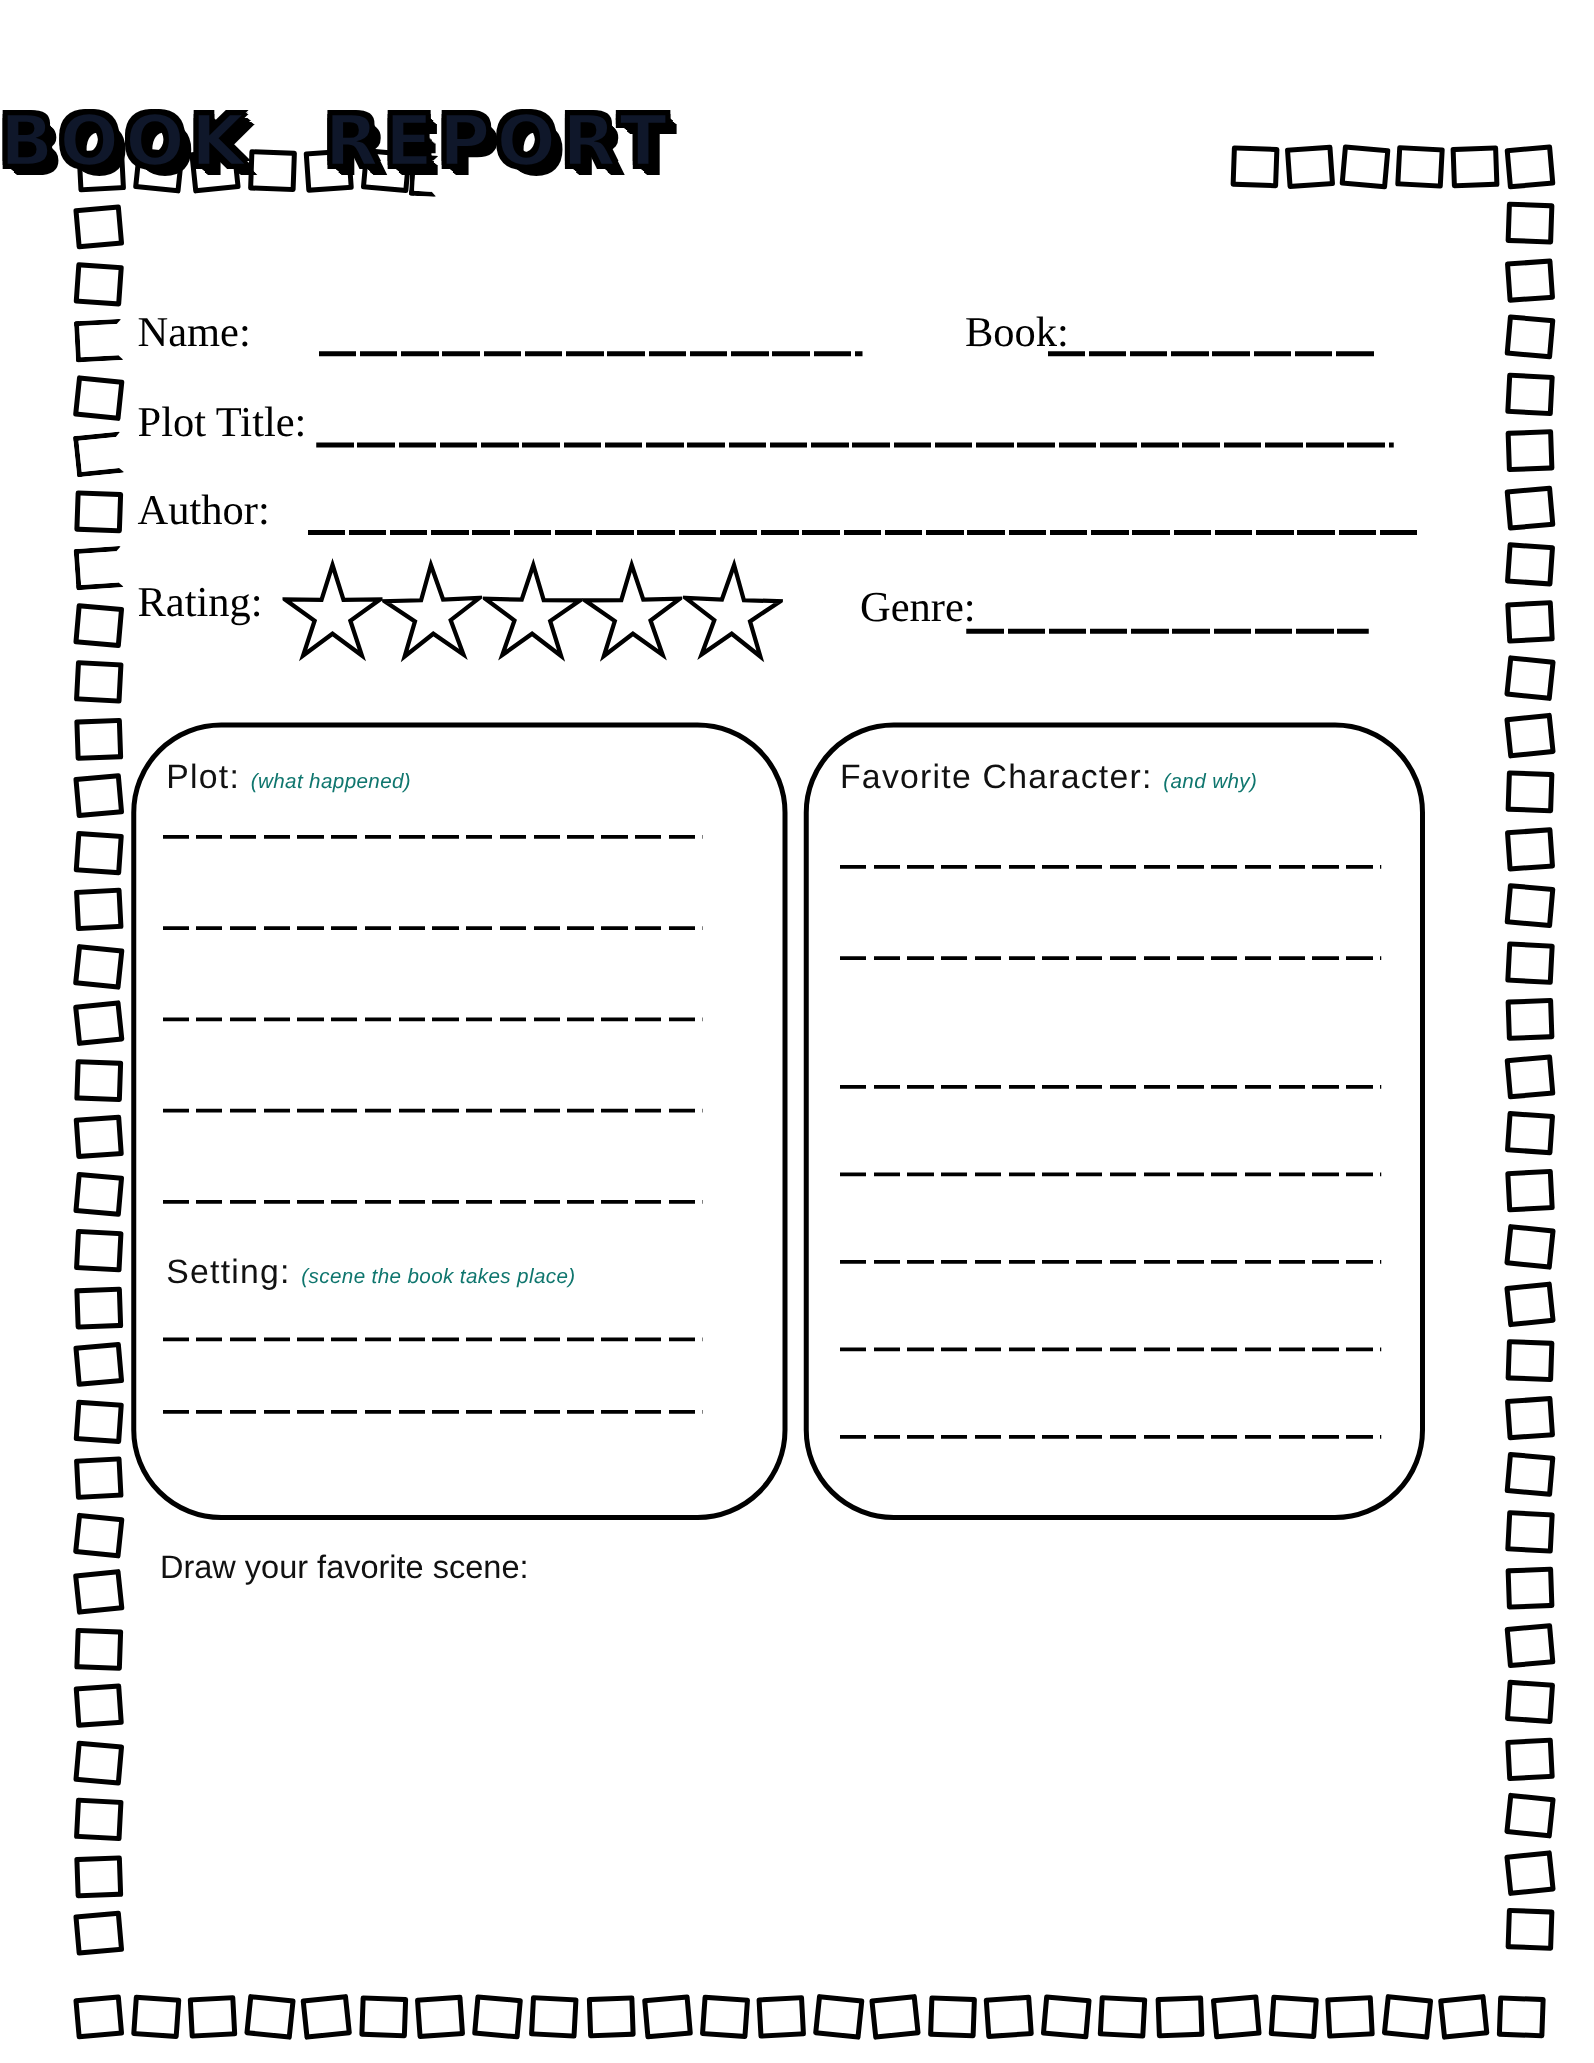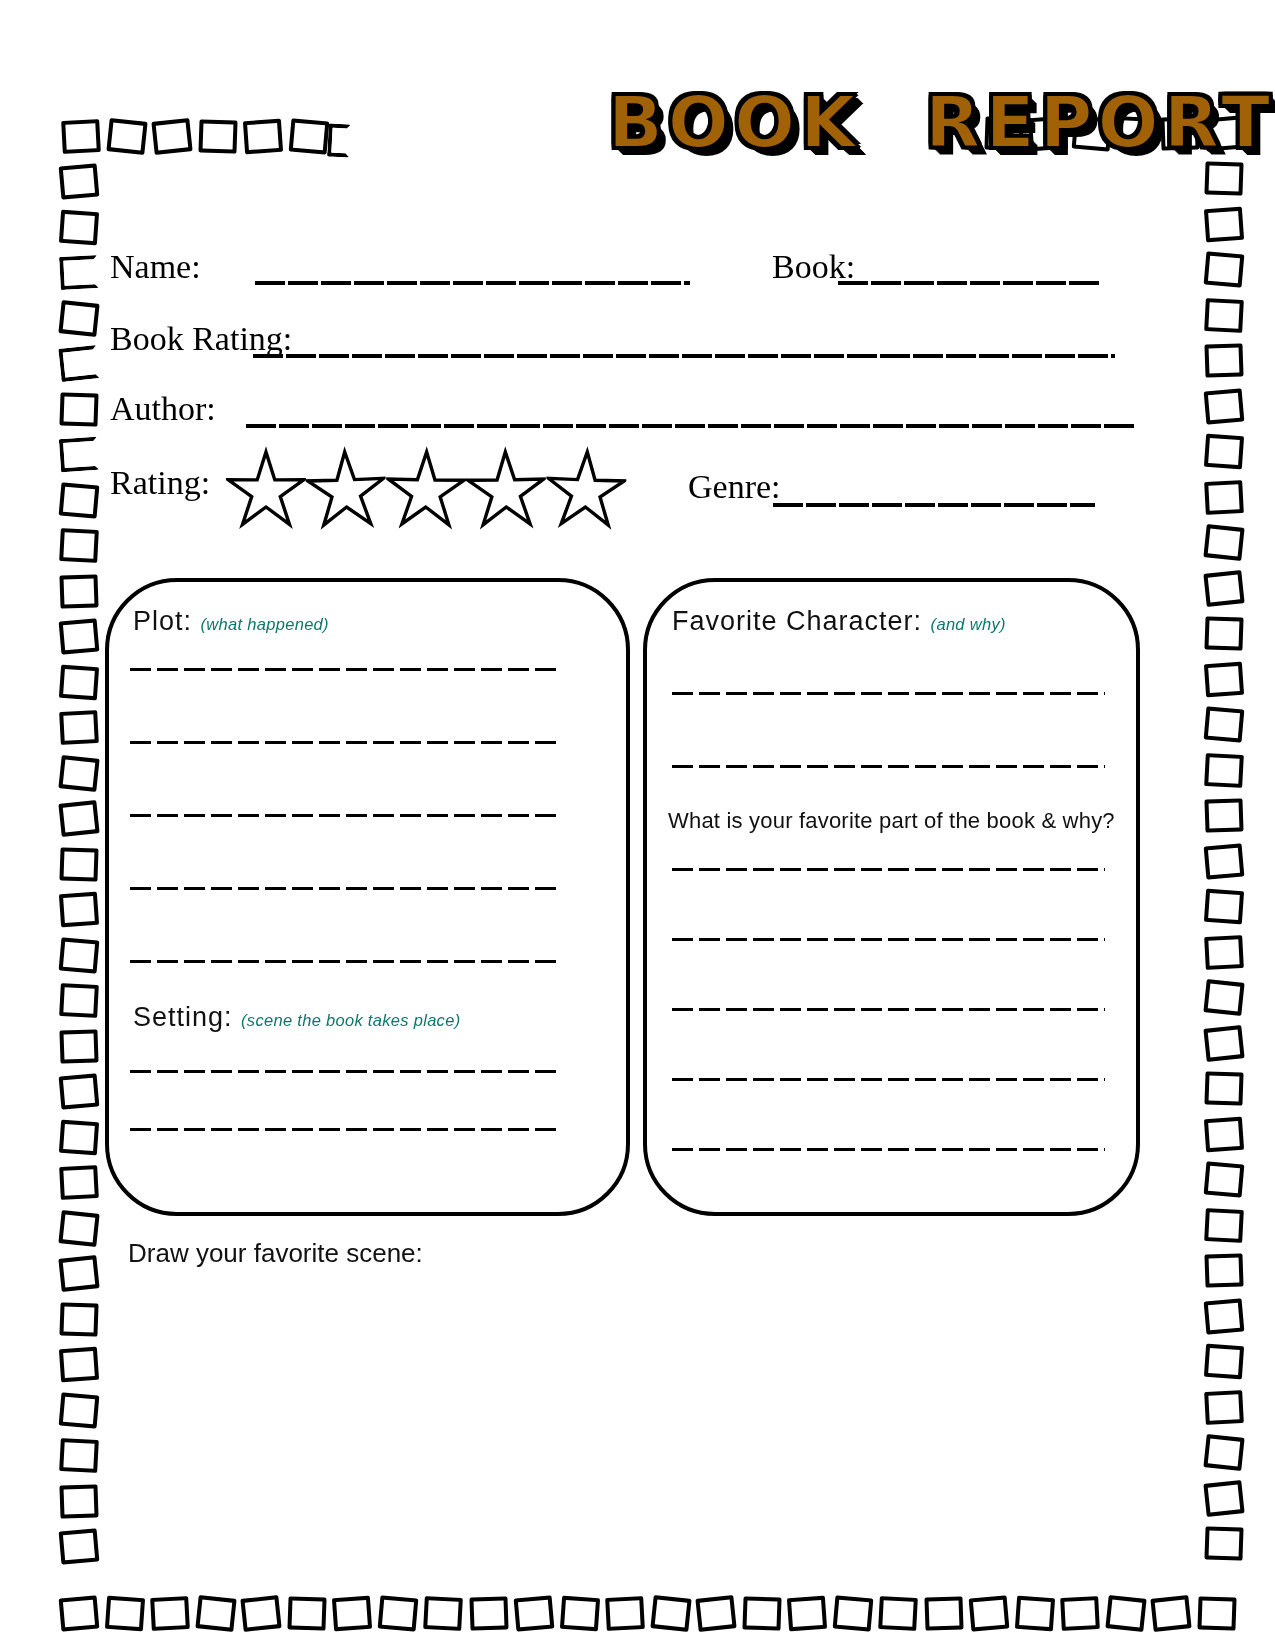--- a/index.html
+++ b/index.html
@@ -2,23 +2,23 @@
 <html><head>
 <meta charset="utf-8">
 <style>
   html,body{margin:0;padding:0;background:#fff;}
   .page{
     position:relative;width:1275px;height:1650px;background:#fff;overflow:hidden;
     font-family:"Liberation Serif",serif;color:#000;
   }
   
   .title{
-    position:absolute;top:86px;left:0;width:100%;text-align:right;
-    font-family:"DejaVu Sans",sans-serif;font-weight:bold;font-size:72px;line-height:1;
-    letter-spacing:5px;word-spacing:34px;color:#a16207;white-space:nowrap;
+    position:absolute;top:86px;left:0;width:100%;text-align:left;
+    font-family:"DejaVu Sans",sans-serif;font-weight:bold;font-size:56px;line-height:1;
+    letter-spacing:5px;word-spacing:34px;color:#0f172a;white-space:nowrap;
     -webkit-text-stroke:2px #000;
     text-shadow:
       -3px -3px 0 #000, -3px 0 0 #000, -3px 3px 0 #000,
       0 -3px 0 #000, 0 3px 0 #000,
       3px -3px 0 #000, 3px 0 0 #000, 3px 3px 0 #000,
       4px 4px 0 #000, 5px 5px 0 #000, 6px 6px 0 #000, 7px 7px 0 #000, 8px 8px 0 #000;
   }
   
   .bsq{
     position:absolute;width:38px;height:33px;border:4px solid #000;
@@ -186,21 +186,21 @@
     </div>
 
   <div class="title">BOOK REPORT</div>
 
   <div class="lbl" id="lbl-name">Name:</div>
   <div class="hline" id="line-name"></div>
 
   <div class="lbl" id="lbl-date">Book:</div>
   <div class="hline" id="line-date"></div>
 
-  <div class="lbl" id="lbl-booktitle">Book Rating:</div>
+  <div class="lbl" id="lbl-booktitle">Plot Title:</div>
   <div class="hline" id="line-booktitle"></div>
 
   <div class="lbl" id="lbl-author">Author:</div>
   <div class="hline" id="line-author"></div>
 
   <div class="lbl" id="lbl-rating">Rating:</div>
   <div class="stars">
       <span><svg width="80" height="86" viewBox="0 0 80 86" style="transform:rotate(0deg)">
           <polygon points="40,6 48.8,33.9 78,33.6 54.3,50.6 63.5,78.4 40,61 16.5,78.4 25.7,50.6 2,33.6 31.2,33.9" fill="#fff" stroke="#000" stroke-width="3.4" stroke-linejoin="miter"></polygon>
         </svg></span>
@@ -244,21 +244,20 @@
 
   <div class="box" id="character-box"></div>
   <div class="boxlabel" id="character-label">
     <span>Favorite Character:</span>
     <span class="hint">(and why)</span>
   </div>
   <div class="lines" id="character-lines">
       <div class="wline"></div>
       <div class="wline"></div>
     </div>
-  <div id="question">What is your favorite part of the book &amp; why?</div>
   <div class="lines" id="question-lines">
       <div class="wline"></div>
       <div class="wline"></div>
       <div class="wline"></div>
       <div class="wline"></div>
       <div class="wline"></div>
     </div>
 
   <div id="draw-label">Draw your favorite scene:</div>
 

